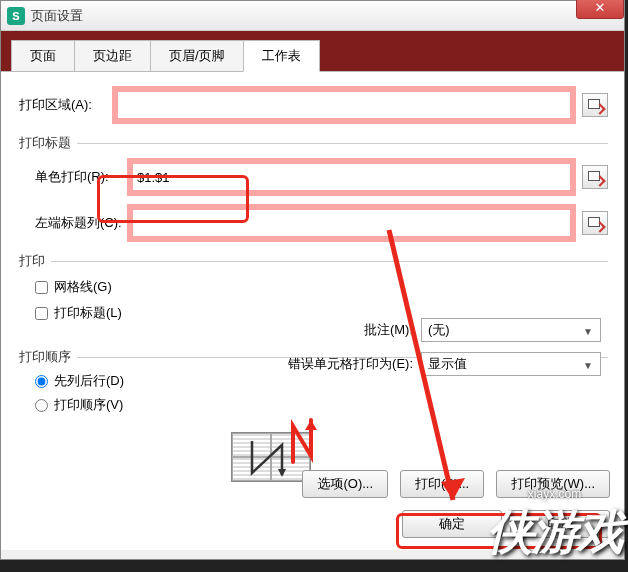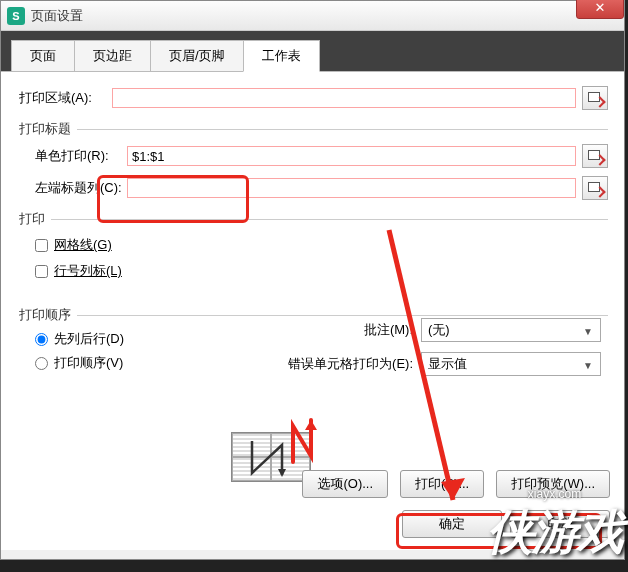--- a/index.html
+++ b/index.html
@@ -5,38 +5,38 @@
 * { box-sizing: border-box; margin: 0; padding: 0; font-family: "Microsoft YaHei", SimSun, sans-serif; font-size: 13px; }
 body { background: #222; width: 628px; height: 572px; position: relative; overflow: hidden; }
 
 .window { position: absolute; left: 0; top: 0; width: 625px; height: 560px; background: #f0f0f0; border: 1px solid #888; }
 
 .titlebar { height: 30px; background: linear-gradient(to bottom, #fdfdfd, #e8e8e8); border-bottom: 1px solid #ccc; display: flex; align-items: center; padding-left: 6px; position: relative; }
 .titlebar .app-icon { width: 18px; height: 18px; background: #1ba784; border-radius: 3px; color: #fff; display: flex; align-items: center; justify-content: center; font-size: 11px; font-weight: bold; margin-right: 6px; }
 .titlebar .title { color: #333; font-size: 13px; }
 .close-btn { position: absolute; right: 0; top: -6px; width: 48px; height: 24px; background: linear-gradient(to bottom, #e46965, #c8403c); border: 1px solid #a03030; border-radius: 0 0 3px 3px; color: #fff; display: flex; align-items: center; justify-content: center; font-size: 14px; }
 
-.tab-bar { display: flex; padding: 8px 10px 0 10px; border-bottom: 1px solid #bbb; background: #404040; }
+.tab-bar { display: flex; padding: 8px 10px 0 10px; border-bottom: 1px solid #bbb; background: #7f1d1d; }
 .tab { padding: 6px 18px; border: 1px solid #bbb; background: #f4f4f4; margin-right: -1px; cursor: pointer; position: relative; top: 1px; }
 .tab.active { background: #fff; border-bottom: 1px solid #fff; z-index: 2; }
 
 .content { background: #fff; padding: 14px 16px; height: 478px; position: relative; }
 
 .row { display: flex; align-items: center; margin-bottom: 8px; }
 .label-main { width: 95px; text-indent: 2px; }
 .label-sub { width: 110px; padding-left: 18px; }
-.input-text { flex: 1; height: 20px; border: 1px solid #fca5a5; background: #fff; padding: 0 4px; font-size: 13px; }
+.input-text { flex: 1; height: 38px; border: 6px solid #fca5a5; background: #fff; padding: 0 4px; font-size: 13px; }
 .picker-btn { width: 26px; height: 24px; border: 1px solid #aaa; background: linear-gradient(#fdfdfd,#e6e6e6); margin-left: 6px; display: flex; align-items: center; justify-content: center; }
 
 .section-label { color: #333; margin: 10px 0 6px 2px; display: flex; align-items: center; }
 .section-label .line { flex: 1; border-top: 1px solid #ccc; margin-left: 6px; }
 
 .highlight-box { position: absolute; border: 3px solid #e8281d; border-radius: 6px; pointer-events: none; }
 
-.check-row { display: flex; align-items: center; margin: 8px 0 8px 18px; text-decoration: underline; }
+.check-row { display: flex; align-items: center; margin: 8px 0 8px 18px; }
 .check-row input { margin-right: 6px; }
 
 .print-right { position: absolute; left: 270px; top: 246px; width: 330px; }
 .right-row { display: flex; align-items: center; margin-bottom: 10px; }
 .right-row .rlabel { width: 150px; text-align: right; padding-right: 8px; }
 .combo { flex: 1; height: 24px; border: 1px solid #aaa; background: #fff; display: flex; align-items: center; padding: 0 6px; position: relative; }
 .combo .arrow { position: absolute; right: 4px; top: 4px; width: 16px; height: 16px; display: flex; align-items: center; justify-content: center; font-size: 10px; color: #555; }
 
 .radio-row { display: flex; align-items: center; margin: 6px 0 6px 18px; }
 .radio-row input { margin-right: 6px; }
@@ -116,21 +116,21 @@
       <span>打印</span>
         <div class="line"></div>
     </div>
 
     <div class="check-row">
       <input type="checkbox" style="">
       <span>网格线(G)</span>
     </div>
     <div class="check-row">
       <input type="checkbox" style="">
-      <span>行号列标(L)</span>
+      <span>打印标题(L)</span>
     </div>
 
     <div class="print-right">
       <div class="right-row">
         <div class="rlabel">批注(M):</div>
         <div class="combo">
           <span>(无)</span>
           <span class="arrow">▼</span>
         </div>
       </div>

